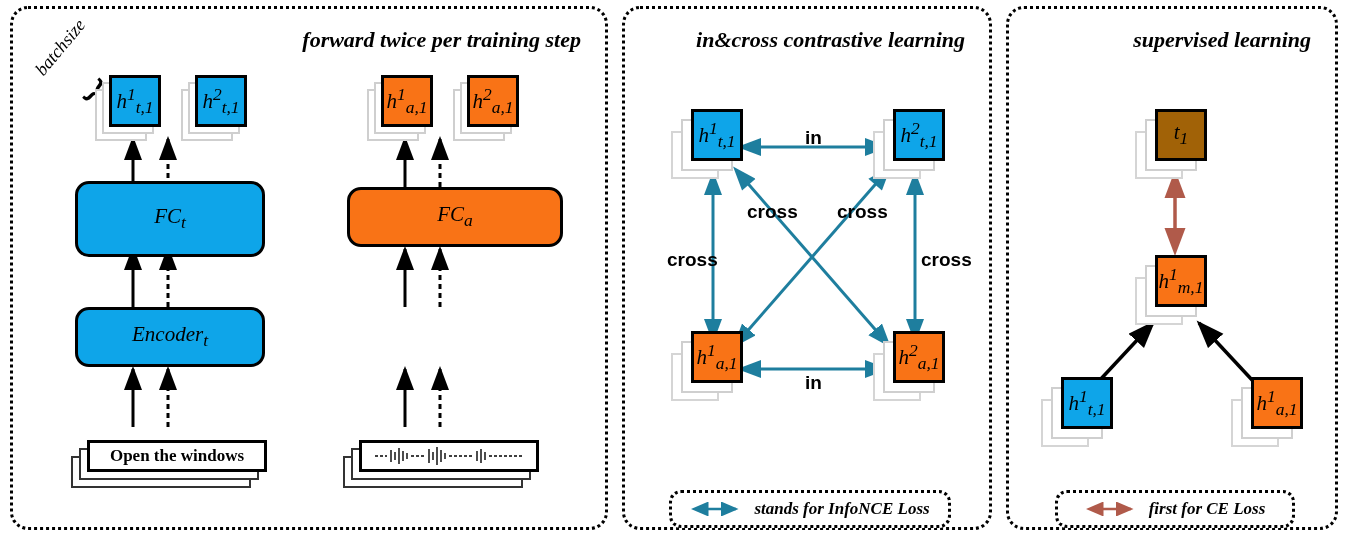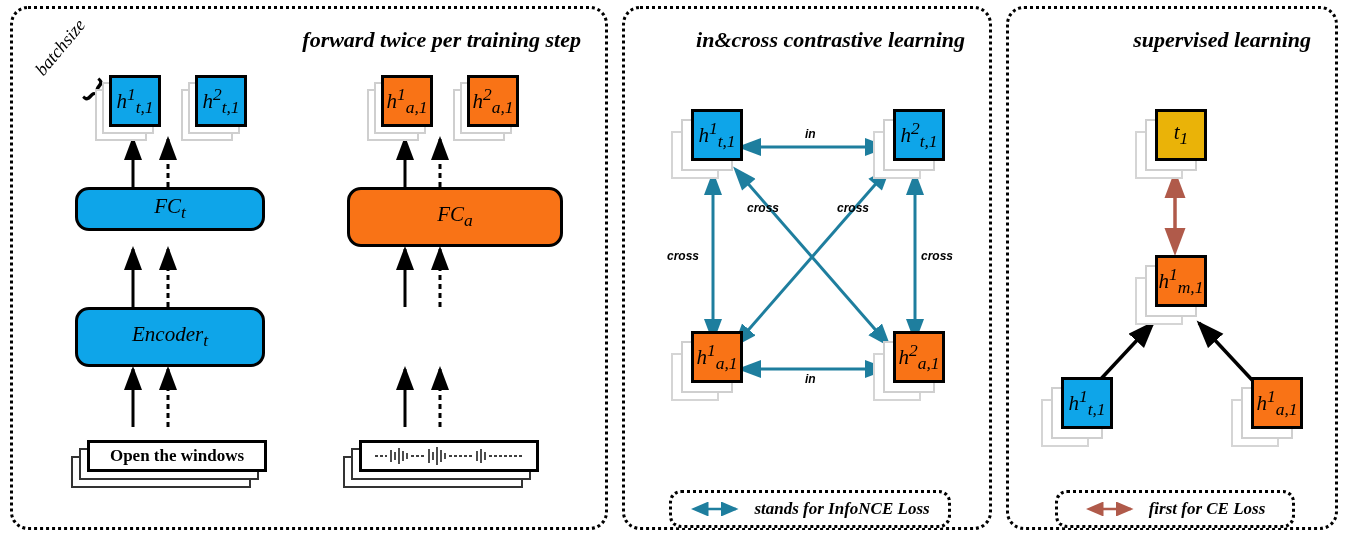--- a/index.html
+++ b/index.html
@@ -6,28 +6,28 @@
 body { font-family: Georgia, 'Times New Roman', serif; background:#fff; }
 .canvas { position:relative; width:1348px; height:537px; }
 .panel { position:absolute; border:3px dotted #000; border-radius:18px; }
 .title { position:absolute; top:18px; right:24px; font-style:italic; font-weight:bold; font-size:22px; }
 .legend { position:absolute; bottom:-1px; border:3px dotted #000; border-radius:12px; background:#fff; display:flex; align-items:center; justify-content:center; gap:10px; padding:6px 10px; font-style:italic; font-weight:bold; font-size:17px; }
 .tile-stack { position:absolute; width:60px; height:60px; }
 .tile-back { position:absolute; width:52px; height:52px; border:2px solid #cfcfcf; background:#fff; }
 .tile-front { position:absolute; width:52px; height:52px; border:3px solid #000; display:flex; align-items:center; justify-content:center; font-family:'Times New Roman', serif; font-size:19px; }
 .beige { background:#0ea5e9; }
 .blue { background:#f97316; }
-.red { background:#eab308; }
+.red { background:#a16207; }
 .ghost { position:absolute; width:48px; height:48px; border:2px solid #d5d5d5; color:#bdbdbd; background:#fff; display:flex; align-items:center; justify-content:center; font-size:14px; font-family:'Times New Roman', serif; font-style:italic; }
 .block { position:absolute; border:3px solid #000; border-radius:14px; display:flex; align-items:center; justify-content:center; font-family:'Times New Roman', serif; font-size:26px; }
 .input-stack { position:absolute;margin-top:11px; }
 .input-back { position:absolute; border:2px solid #333; background:#fff; }
 .input-front { position:absolute; border:3px solid #000; background:#fff; display:flex; align-items:center; justify-content:center; font-weight:bold; font-size:17px; }
 .lbl { font-family:'Times New Roman', serif; font-style:italic; font-size:21px; }
-.arrow-label { position:absolute; font-weight:bold; font-size:12px; font-family:Arial,Helvetica,sans-serif;font-style:italic; }
+.arrow-label { position:absolute; font-weight:bold; font-size:19px; font-family:Arial,Helvetica,sans-serif; }
 .brace { position:absolute; font-size:46px; transform:rotate(-50deg); font-family:'Times New Roman',serif; }
 .batchsize { position:absolute; font-style:italic; font-size:18px; transform:rotate(-50deg); font-family:'Times New Roman',serif; }
 .waveform-line { stroke:#000; stroke-width:1.4; }
 </style>
 </head>
 <body>
 
 <div class="canvas">
 
   <div class="panel" style="left:10px; top:6px; width:598px; height:524px;">
@@ -80,21 +80,21 @@
         </div>
     </div>
     <div class="tile-stack" style="left:440px; top:66px;">
       <div class="tile-back" style="left:0;top:14px;"></div>
       <div class="tile-back" style="left:7px;top:7px;"></div>
       <div class="tile-front blue" style="left:14px;top:0;">
           <span class="lbl"><span>h</span><sup>2</sup><sub>a,1</sub></span>
         </div>
     </div>
 
-    <div class="block beige" style="left:62px; top:178px; width:190px; height:44px;">
+    <div class="block beige" style="left:62px; top:172px; width:190px; height:76px;">
       <span class="lbl"><span>FC</span><sub>t</sub></span>
     </div>
     <div class="block blue" style="left:334px; top:178px; width:216px; height:60px;">
       <span class="lbl"><span>FC</span><sub>a</sub></span>
     </div>
 
     <div class="block beige" style="left:62px; top:298px; width:190px; height:60px;">
       <span class="lbl"><span>Encoder</span><sub>t</sub></span>
     </div>
 

